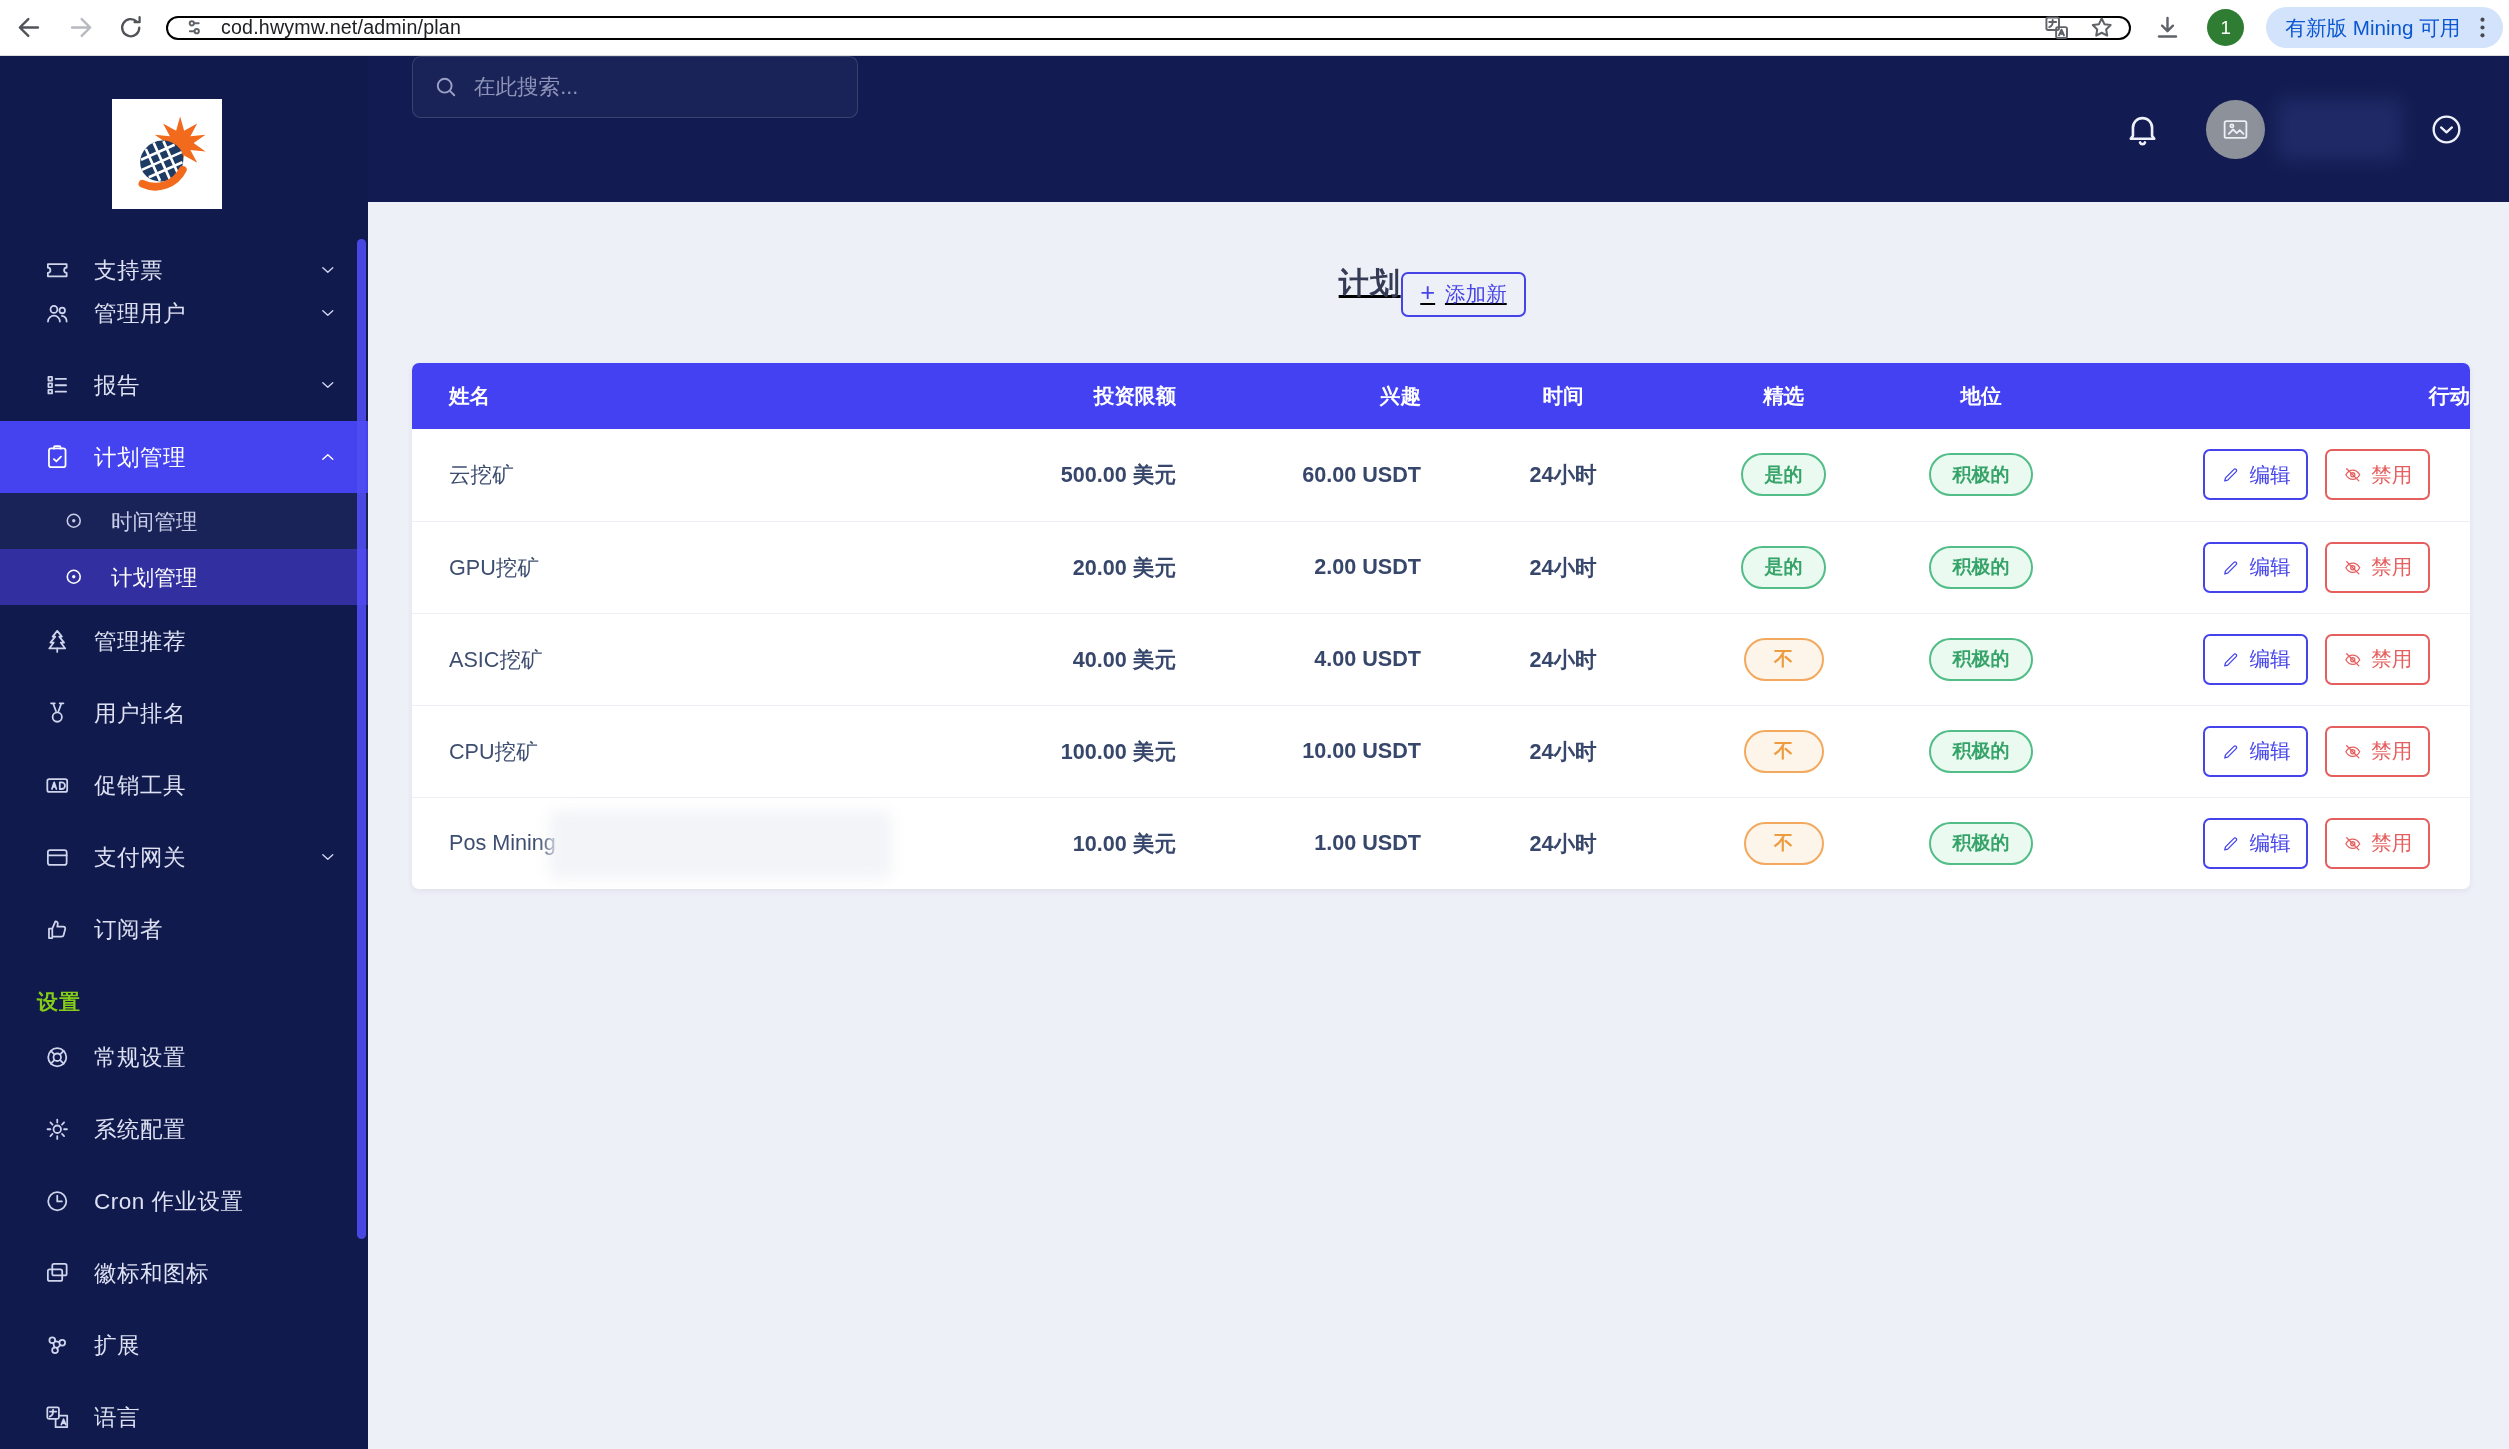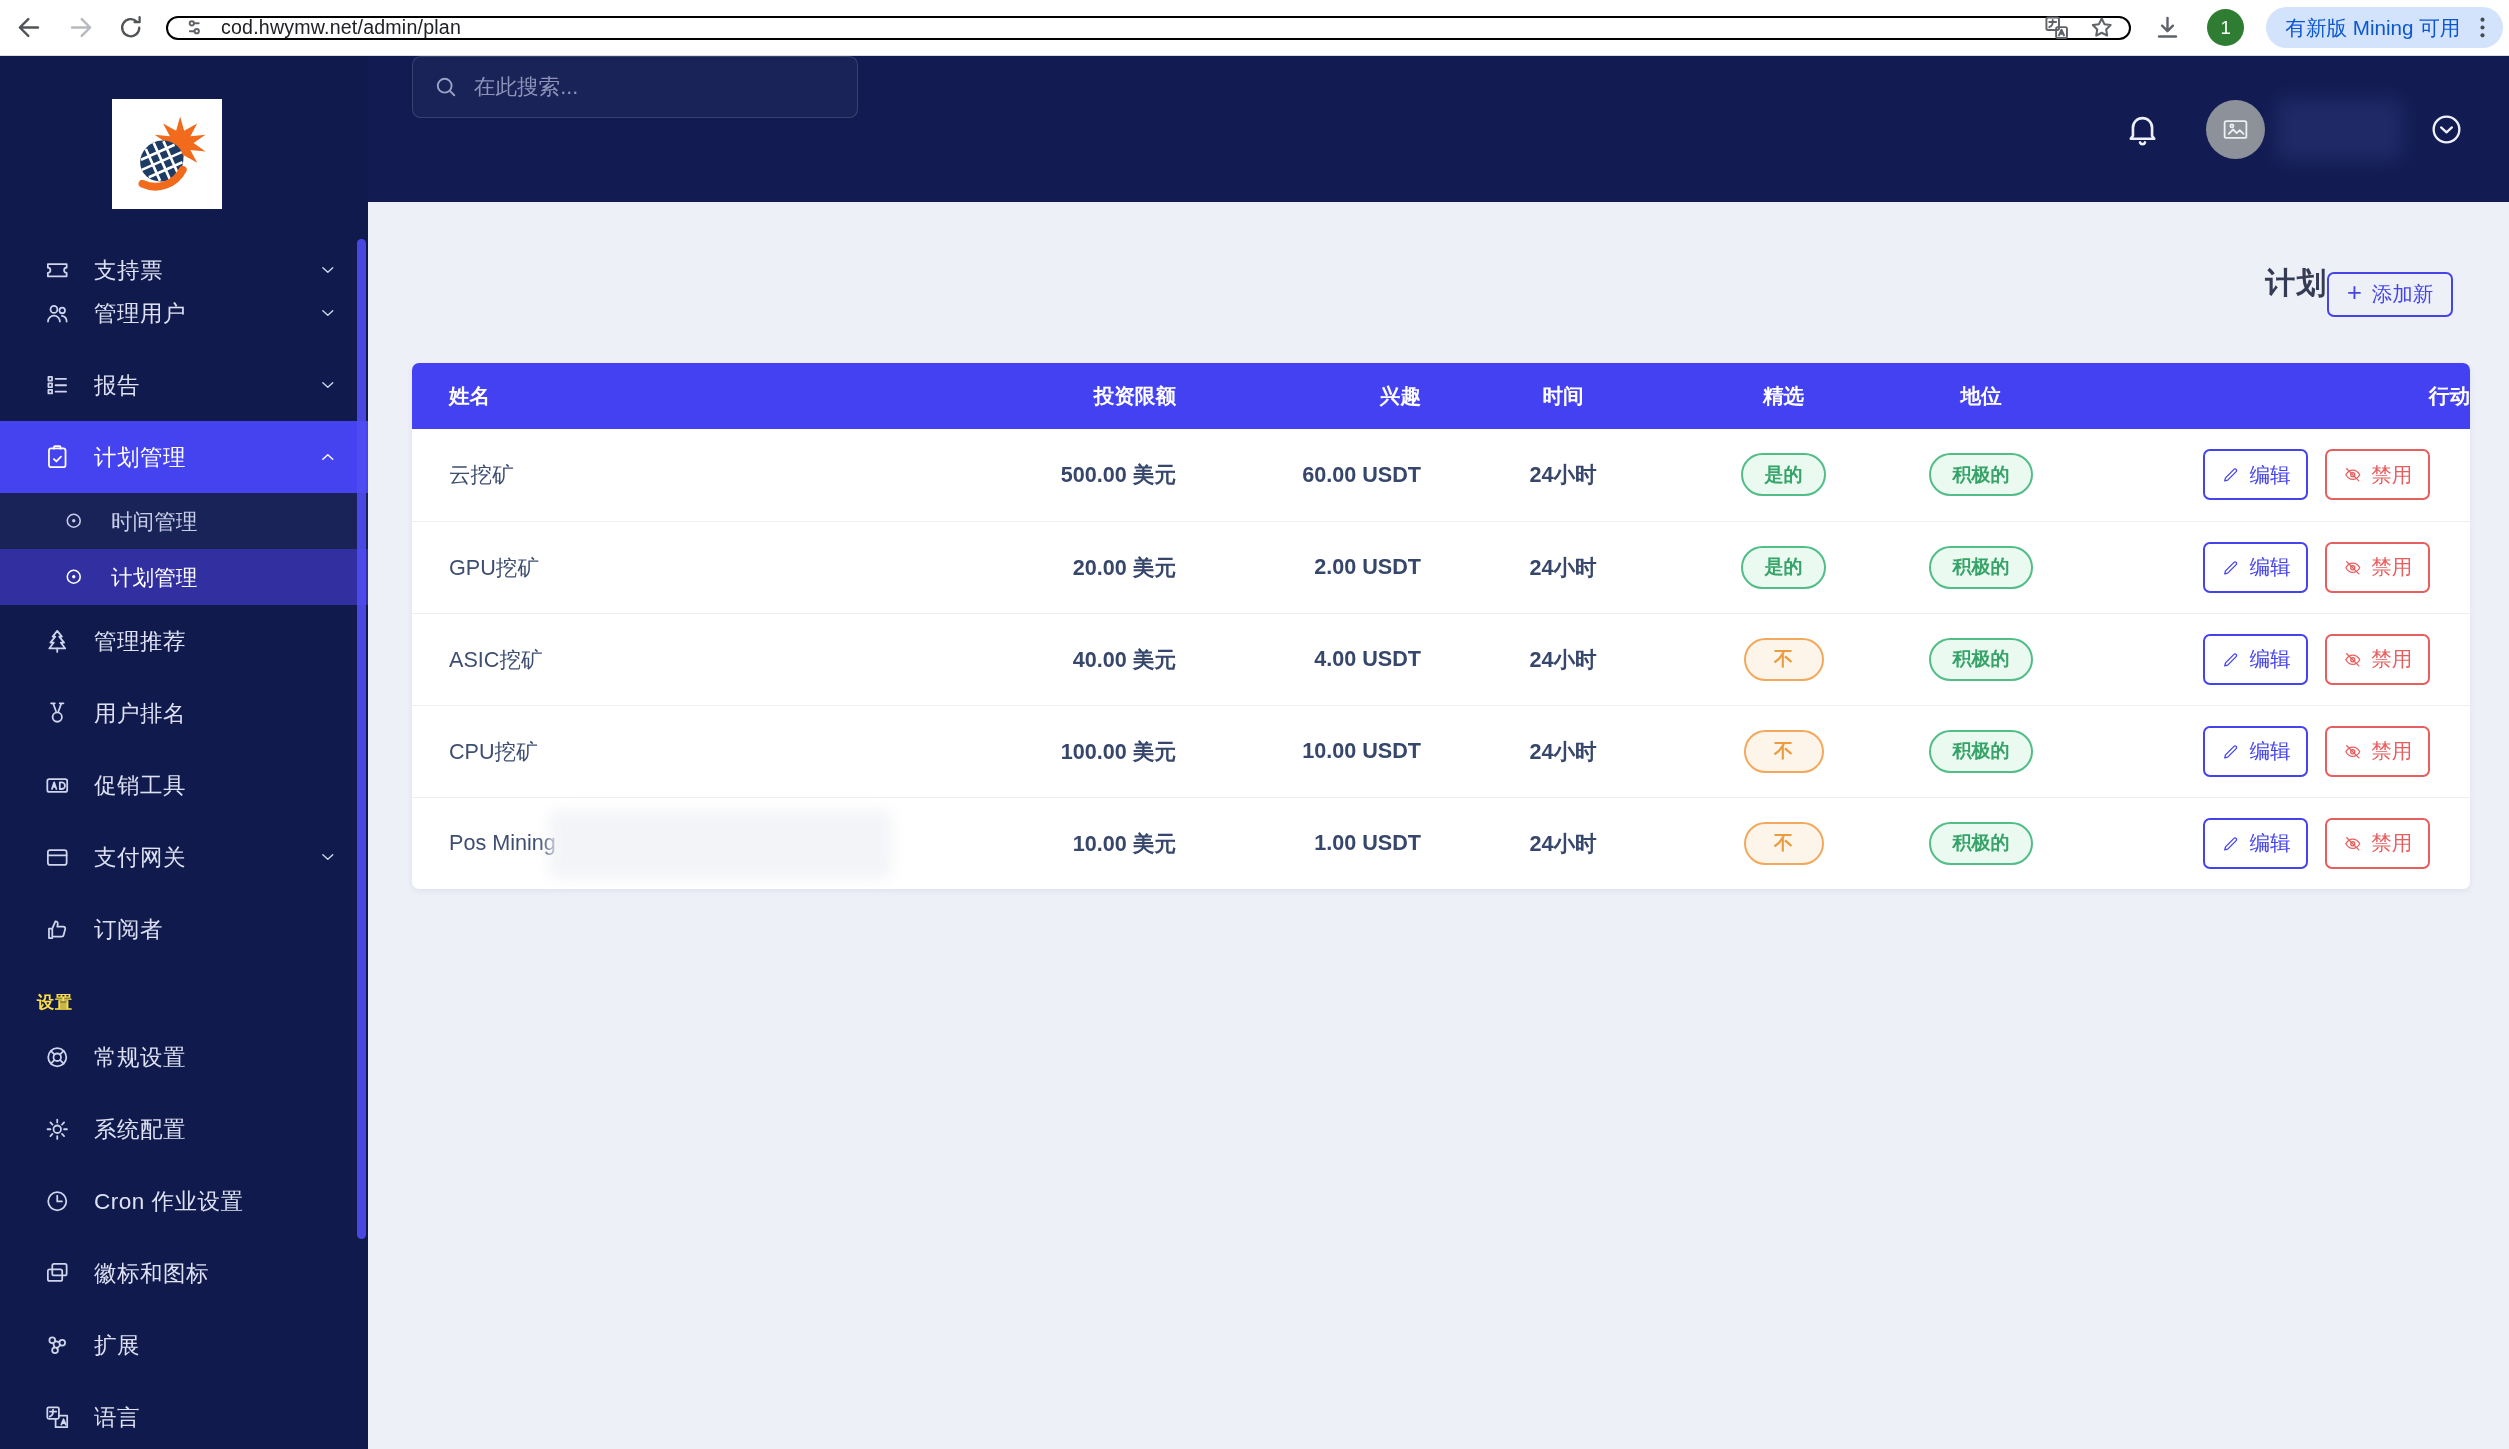--- a/index.html
+++ b/index.html
@@ -34,39 +34,39 @@
   .nav-item .nlabel { margin-left:23.5px; flex:1; letter-spacing:0.5px; }
   .nav-item .chev { color:#cfd5ec; }
   .nav-item.active { background:#4543f0; color:#ffffff; }
   .nav-item.active .nico,.nav-item.active .chev { color:#ffffff; }
   .nav-item.first { margin-top:-29px; }
   .submenu { background:#1a2357; }
   .sub-item { height:56px; display:flex; align-items:center; padding-left:62px; color:#c7cde8; font-size:21.6px; cursor:pointer; }
   .sub-item .nico { width:23.5px; height:23.5px; flex:0 0 23.5px; }
   .sub-item .nlabel { margin-left:25.5px; }
   .sub-item.active { background:#322fa0; color:#ffffff; }
-  .nav-section { margin-top:17.6px; height:39px; display:flex; align-items:center; padding-left:37px; color:#fde047; font-size:17px; font-weight:bold; letter-spacing:1px; }
+  .nav-section { margin-top:17.6px; height:39px; display:flex; align-items:center; padding-left:37px; color:#84cc16; font-size:21px; font-weight:bold; letter-spacing:1px; }
   .side-scroll { position:absolute; z-index:4; top:183px; right:2px; width:8.8px; height:1000px; border-radius:4.9px; background:#504df2; opacity:.9; }
 
   
   .main { flex:1; display:flex; flex-direction:column; background:#eef0f8; }
   .topbar { height:146px; background:#131c52; display:flex; position:relative; flex:0 0 146px; }
   .searchbox { margin-left:44px; width:446px; height:62px; border:1px solid rgba(255,255,255,.14); background:rgba(255,255,255,.03); border-radius:8.8px; display:flex; align-items:center; padding:0 19.6px; }
   .searchbox .sic { color:#9aa0c3; }
   .searchbox input { background:transparent; border:none; outline:none; color:#cfd4ea; font-size:21.6px; margin-left:15.7px; width:353px; font-family:inherit; }
   .searchbox input::placeholder { color:#8d93b8; }
   .top-right { position:absolute; right:45px; top:0; height:100%; display:flex; align-items:center; }
   .bell { color:#eef0fa; margin-right:45px; }
   .avatar { width:59px; height:59px; border-radius:50%; background:#8d9199; color:#eceff3; display:flex; align-items:center; justify-content:center; }
   .user-blur { width:125px; height:61px; margin:0 27.4px 0 11.8px; border-radius:7.8px; background:#2a3576; filter:blur(8.8px); opacity:.55; }
   .chev-circle { color:#eef0fa; }
 
   
   .content { flex:1; position:relative; }
-  .page-head { display:flex; align-items:flex-start; justify-content:flex-end; padding:61px 56px 0 44px; }
+  .page-head { display:flex; align-items:flex-start; justify-content:center; padding:61px 56px 0 44px;text-decoration:underline; }
   .page-title { font-size:30px; color:#353b54; letter-spacing:1px; }
   .add-btn { margin-top:8.8px; height:45px; border:2px solid #4644e6; color:#4644e6; background:transparent; border-radius:6.9px; font-size:20.6px; padding:0 17.6px; display:flex; align-items:center; gap:9.8px; cursor:pointer; font-family:inherit; }
   .add-btn .plus { font-size:25.5px; line-height:1; margin-top:-2.9px; }
 
   .card { margin:46px 39px 0 44px; width:2058px; border-radius:7px; background:#ffffff; box-shadow:0 2px 5.9px rgba(25,30,70,.07); overflow:hidden; }
   .tgrid { display:grid; grid-template-columns:627px 137px 245px 284px 157px 238px 1fr; align-items:center; }
   .thead { background:#4341f2; height:66px; color:#ffffff; font-size:20.6px; font-weight:bold; }
   .th { padding:0; }
   .trow { height:92px; border-top:1px solid #edeff4; font-size:21.6px; color:#3e4e71; position:relative; }
   .trow:first-of-type { border-top:none; }

